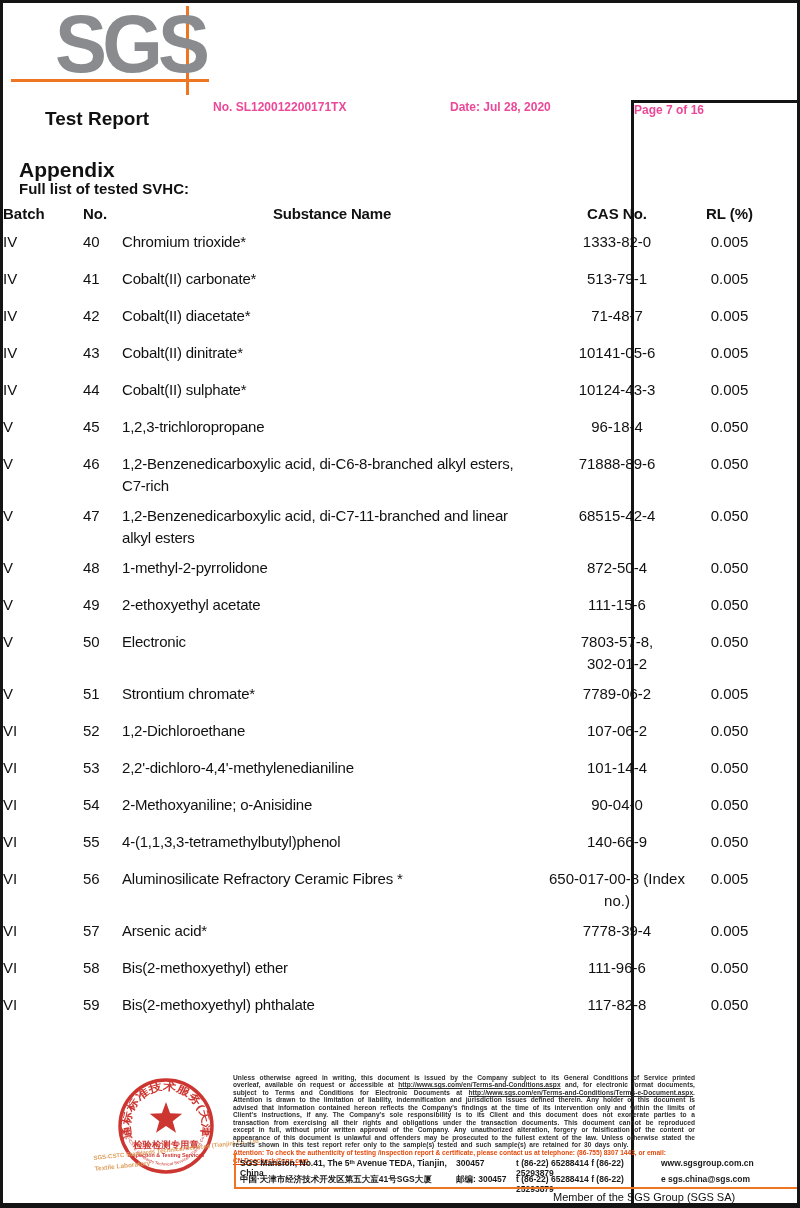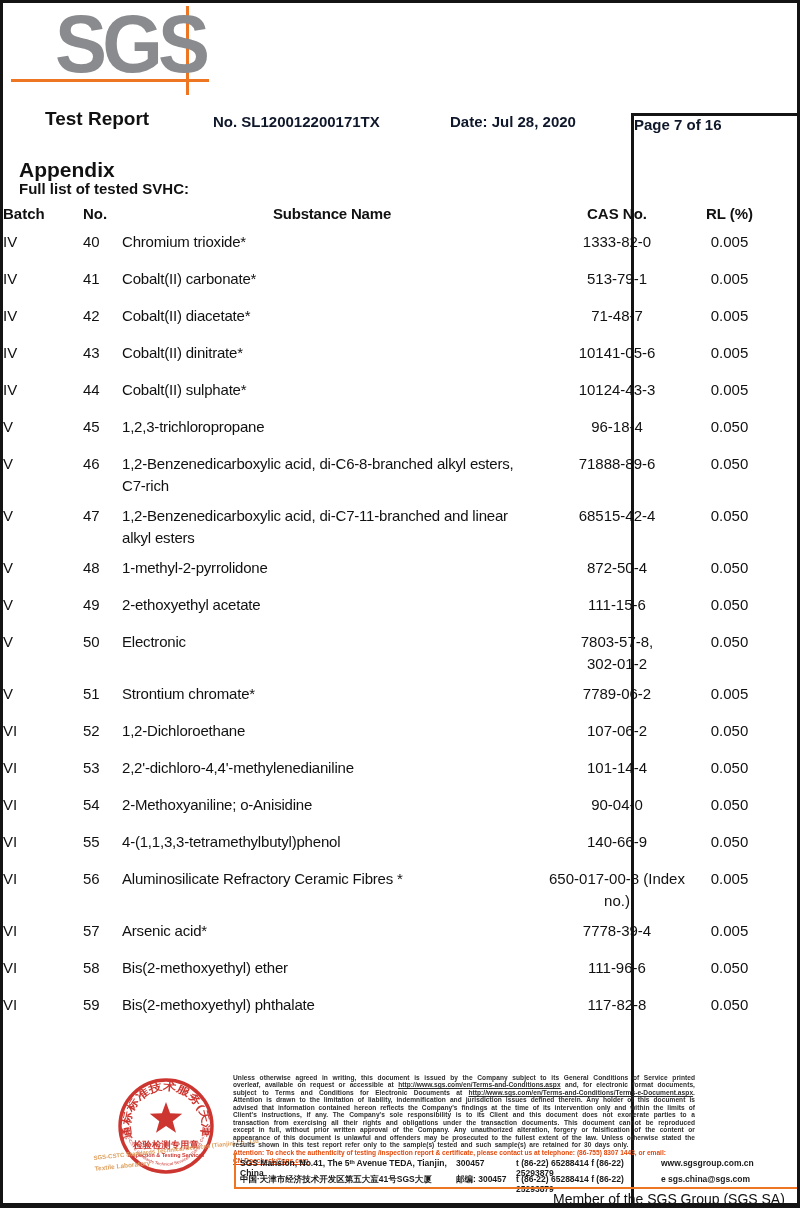--- a/index.html
+++ b/index.html
@@ -16,21 +16,21 @@
   .logo-text {
     position:absolute; left:44px; top:-12px; font-size:82px; font-weight:bold;
     color:#8a8b8e; letter-spacing:-5px; transform:scaleX(0.95); transform-origin:left top;
     font-family:"Liberation Sans", sans-serif;
   }
   .logo-hline { position:absolute; left:0; top:70px; width:198px; height:3px; background:#ee7623; }
   .logo-vline { position:absolute; left:175px; top:-3px; width:3px; height:89px; background:#ee7623; }
 
   
   .title { position:absolute; left:42px; top:105px; font-size:19px; font-weight:bold; color:#111; }
-  .meta  { position:absolute; top:110px; font-size:15px; font-weight:bold; color:#0f172a; white-space:nowrap; }
+  .meta  { position:absolute; top:97px; font-size:12px; font-weight:bold; color:#ec4899; white-space:nowrap; }
   .meta.no   { left:210px; }
   .meta.date { left:447px; }
   .meta.page { left:628px; }
 
   
   .appendix-h   { position:absolute; left:16px; top:155px; font-size:21px; font-weight:bold; color:#111; }
   .appendix-sub { position:absolute; left:16px; top:177px; font-size:15px; font-weight:bold; color:#111; }
 
   
   .tbl { position:absolute; left:0; top:200px; width:800px; }
@@ -57,21 +57,21 @@
     font-size:6.6px; line-height:7.6px; color:#e4490b; font-weight:bold; text-align:left;
   }
   .addr-block { position:absolute; left:237px; top:1155px; width:556px; }
   .addr-row { display:flex; align-items:flex-start; font-size:8.5px; font-weight:bold; color:#1a1a1a; height:16px; }
   .addr-text { width:216px; flex:none; }
   .addr-zip  { width:60px; flex:none; }
   .addr-tel  { width:145px; flex:none; }
   .addr-web  { flex:1; }
   .orange-vline { position:absolute; left:231px; top:1150px; width:2px; height:36px; background:#ee7623; }
   .orange-hline { position:absolute; left:231px; top:1184px; width:564px; height:2px; background:#ee7623; }
-  .member { position:absolute; top:1188px; left:550px; width:121px; font-size:14px; color:#111; text-align:right; white-space:nowrap; }
+  .member { position:absolute; top:1188px; left:550px; width:121px; font-size:11px; color:#111; text-align:right; white-space:nowrap; }
 
   
   .stamp { position:absolute; left:100px; top:1066px; width:132px; height:132px; opacity:0.92; }
   .company-orange {
     position:absolute; left:90px; top:1150px; width:160px; color:#dfa05f;
     transform:rotate(-6deg); transform-origin:left top; font-weight:bold;
   }
   .company-orange .l1 { font-size:6px; line-height:11px; white-space:nowrap; }
   .company-orange .l2 { font-size:6.5px; line-height:10px; white-space:nowrap; }
 </style>

